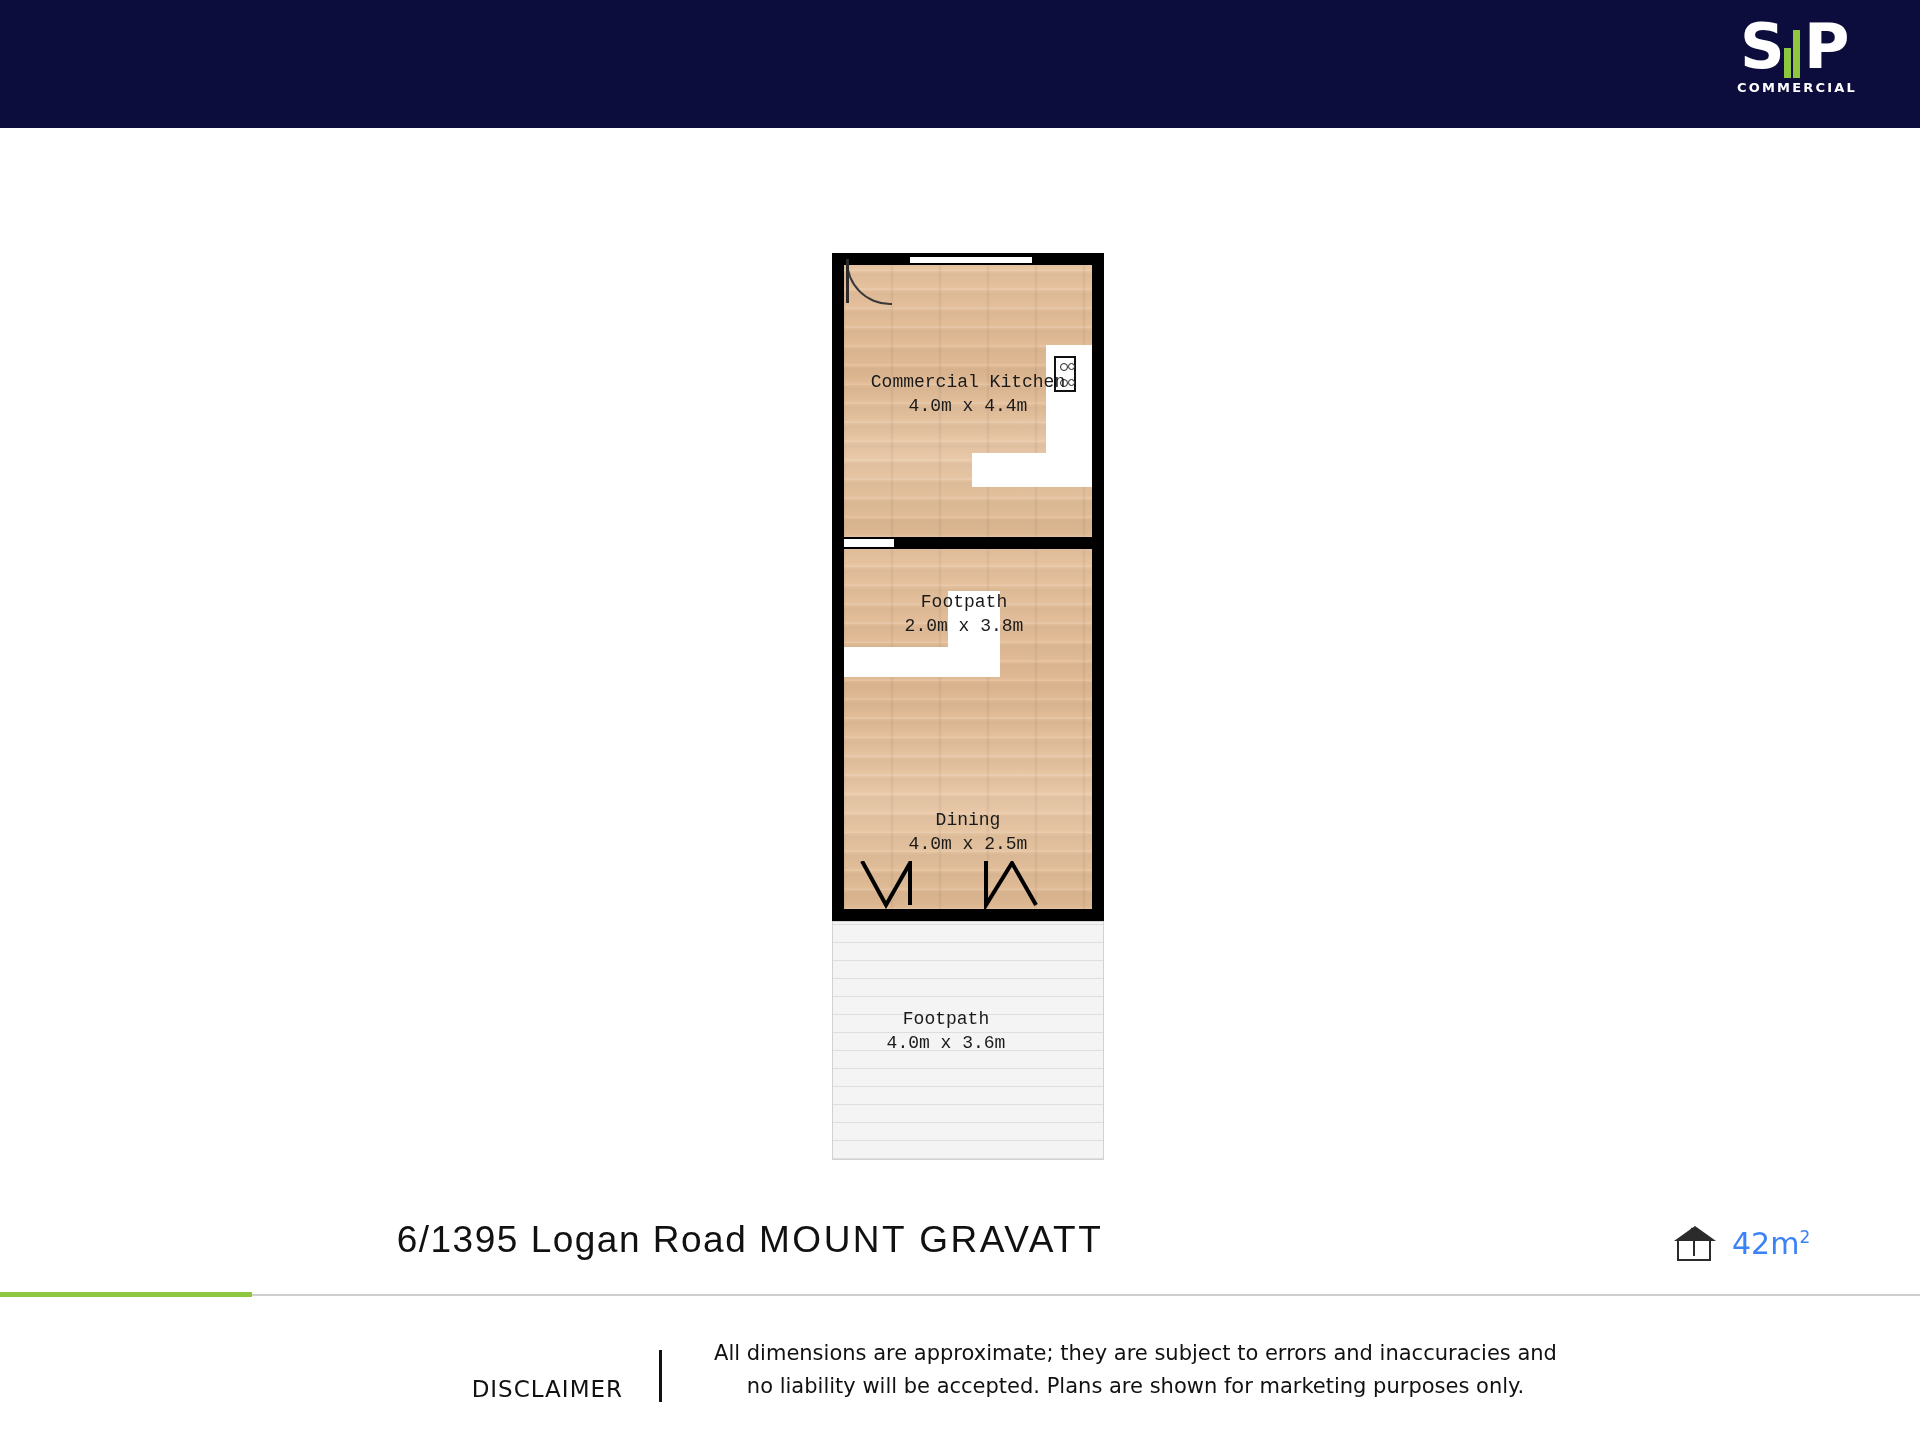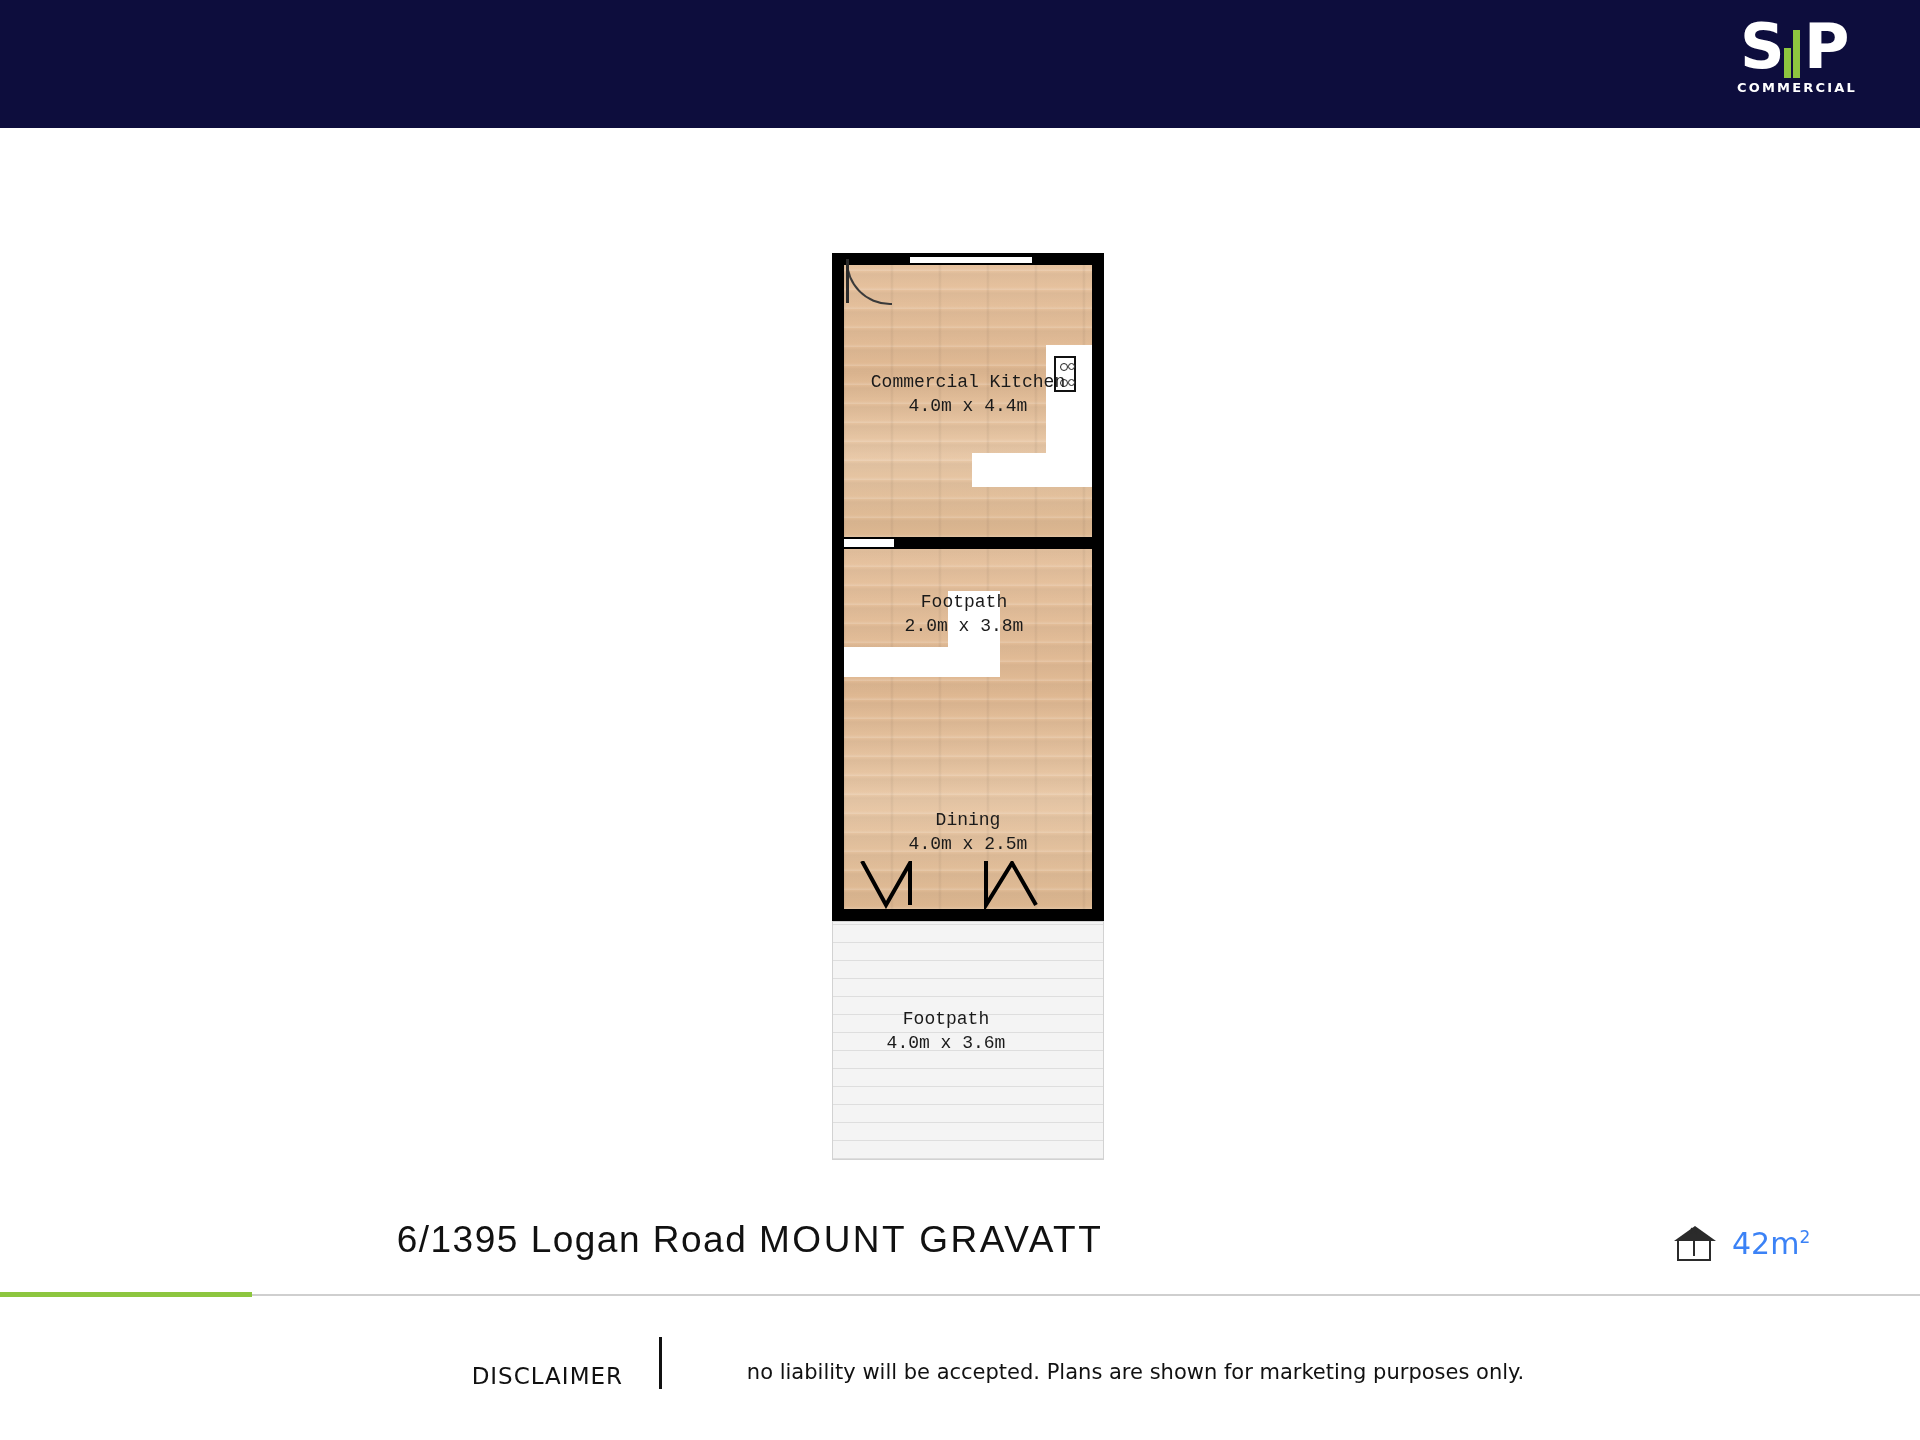--- a/index.html
+++ b/index.html
@@ -404,15 +404,16 @@
   <span class="area-text"><span>42m</span><sup>2</sup></span>
 </div>
 
 <div class="divider"></div>
 <div class="divider-accent"></div>
 
 <div class="disclaimer">
   <div class="disclaimer-title">DISCLAIMER</div>
   <div class="disclaimer-rule"></div>
   <div class="disclaimer-body">
+    <div>All dimensions are approximate; they are subject to errors and inaccuracies and</div>
     <div>no liability will be accepted. Plans are shown for marketing purposes only.</div>
   </div>
 </div>
 
 </body></html>

